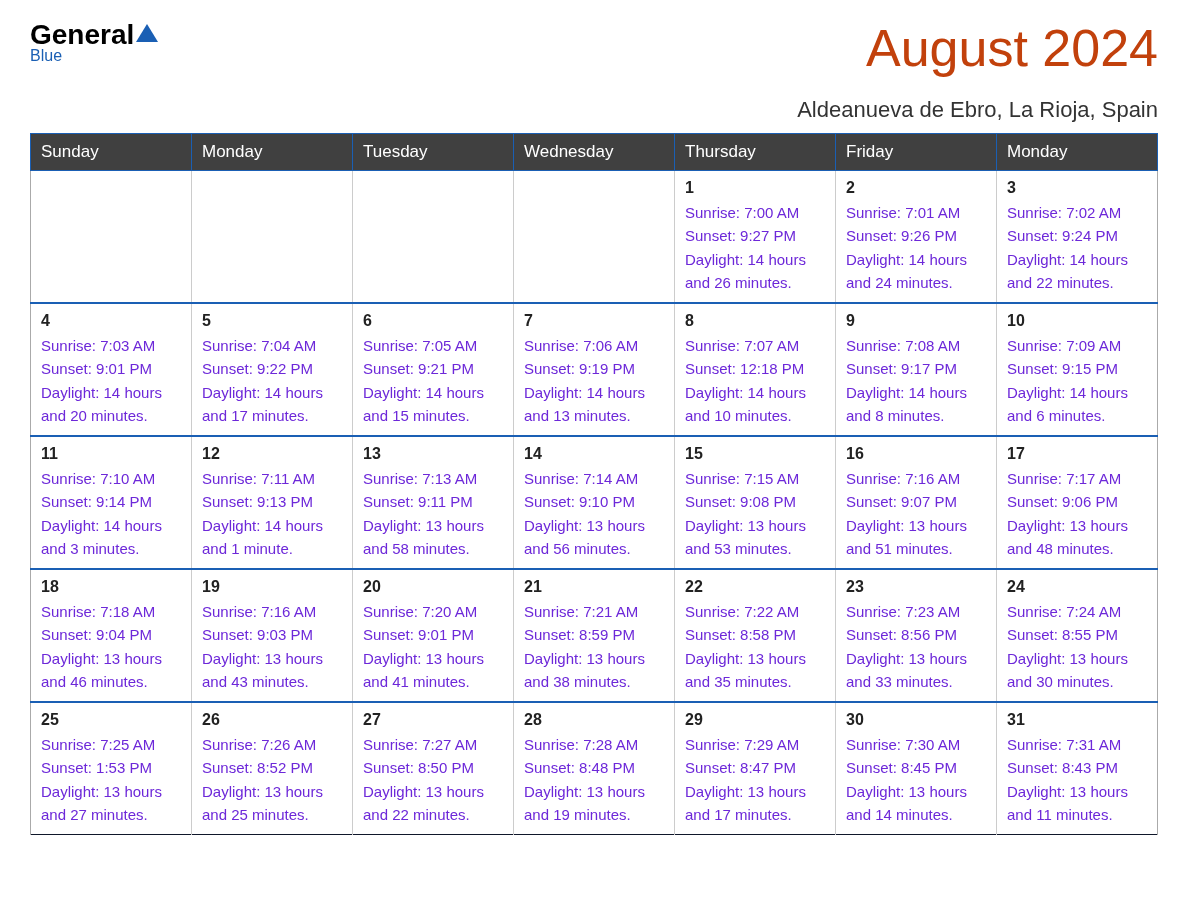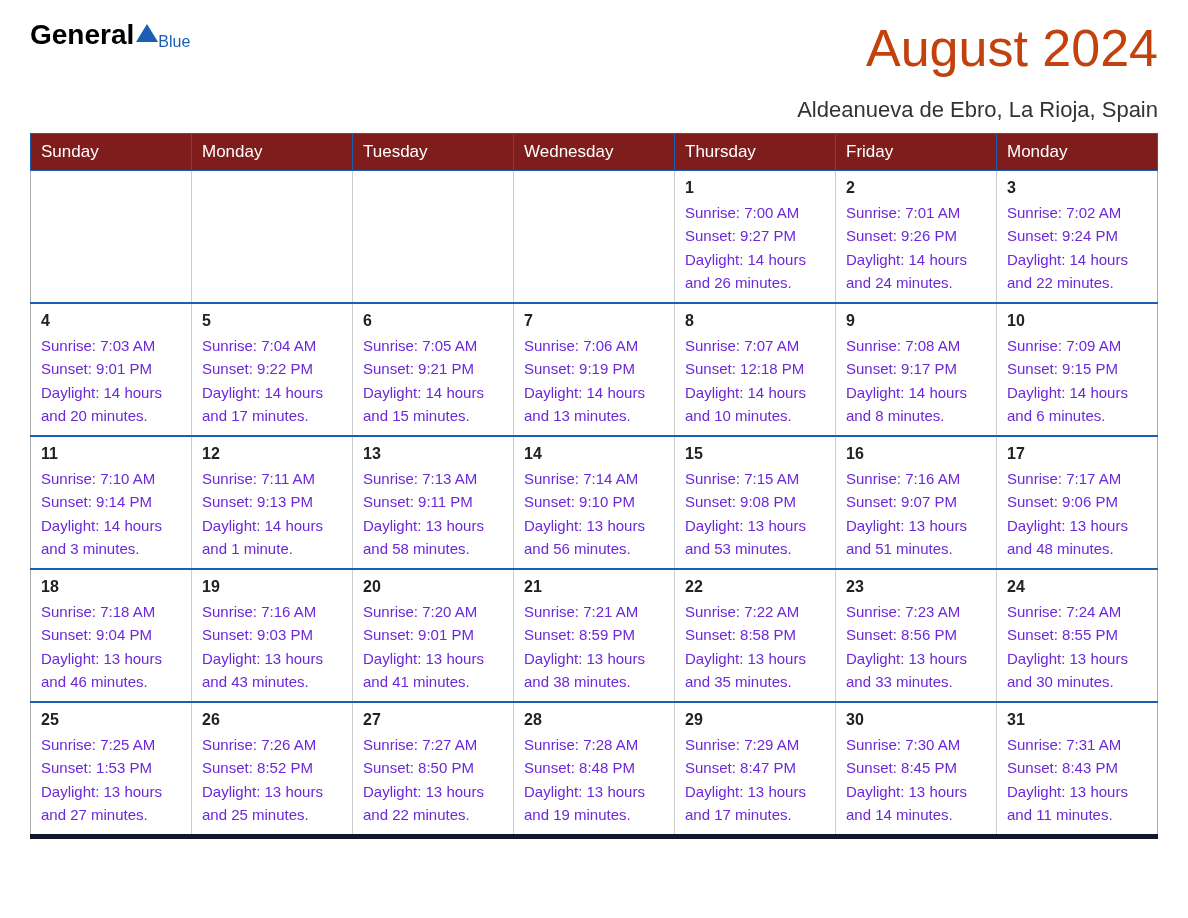--- a/index.html
+++ b/index.html
@@ -45,21 +45,21 @@
       color: #333;
       font-weight: normal;
       margin-top: 20px;
     }
     table {
       width: 100%;
       border-collapse: collapse;
       margin-top: 10px;
     }
     thead tr {
-      background-color: #7f1d1d;
+      background-color: #404040;
     }
     thead th {
       color: #fff;
       font-size: 17px;
       font-weight: normal;
       padding: 8px 10px;
       text-align: left;
       border: 1px solid #1a5fb4;
     }
     tbody tr {
@@ -70,21 +70,21 @@
       padding: 8px 10px;
       font-size: 13px;
       color: #222;
       border-right: 1px solid #ccc;
       border-left: 1px solid #ccc;
       width: 14.28%;
       min-height: 90px;
     }
     tbody td:first-child { border-left: 1px solid #aaa; }
     tbody td:last-child { border-right: 1px solid #aaa; }
-    tbody tr:last-child { border-bottom: 5px solid #0f172a; }
+    tbody tr:last-child { border-bottom: 1px solid #0f172a; }
     .day-num {
       font-size: 16px;
       font-weight: bold;
       color: #222;
       margin-bottom: 4px;
       display: block;
     }
     .day-info {
       font-size: 15px;
       line-height: 1.55;
@@ -92,21 +92,21 @@
     }
     .empty-cell {
       background: #fff;
     }
   </style>
 </head>
 <body>
 
 <div class="header">
   <div class="logo">
-    <div style="display:flex; line-height:1.1;align-items:flex-end;">
+    <div style="display:flex; flex-direction:column; line-height:1.1;">
       <div style="display:flex; align-items:center;">
         <span class="logo-text-general">General</span>
         <svg width="22" height="22" viewBox="0 0 22 22" style="margin-left:2px; margin-top:-4px;">
           <polygon points="11,2 22,20 0,20" fill="#1a5fb4"></polygon>
         </svg>
       </div>
       <span class="logo-text-blue" style="margin-top:-4px;">Blue</span>
     </div>
   </div>
   <div class="title-block">

